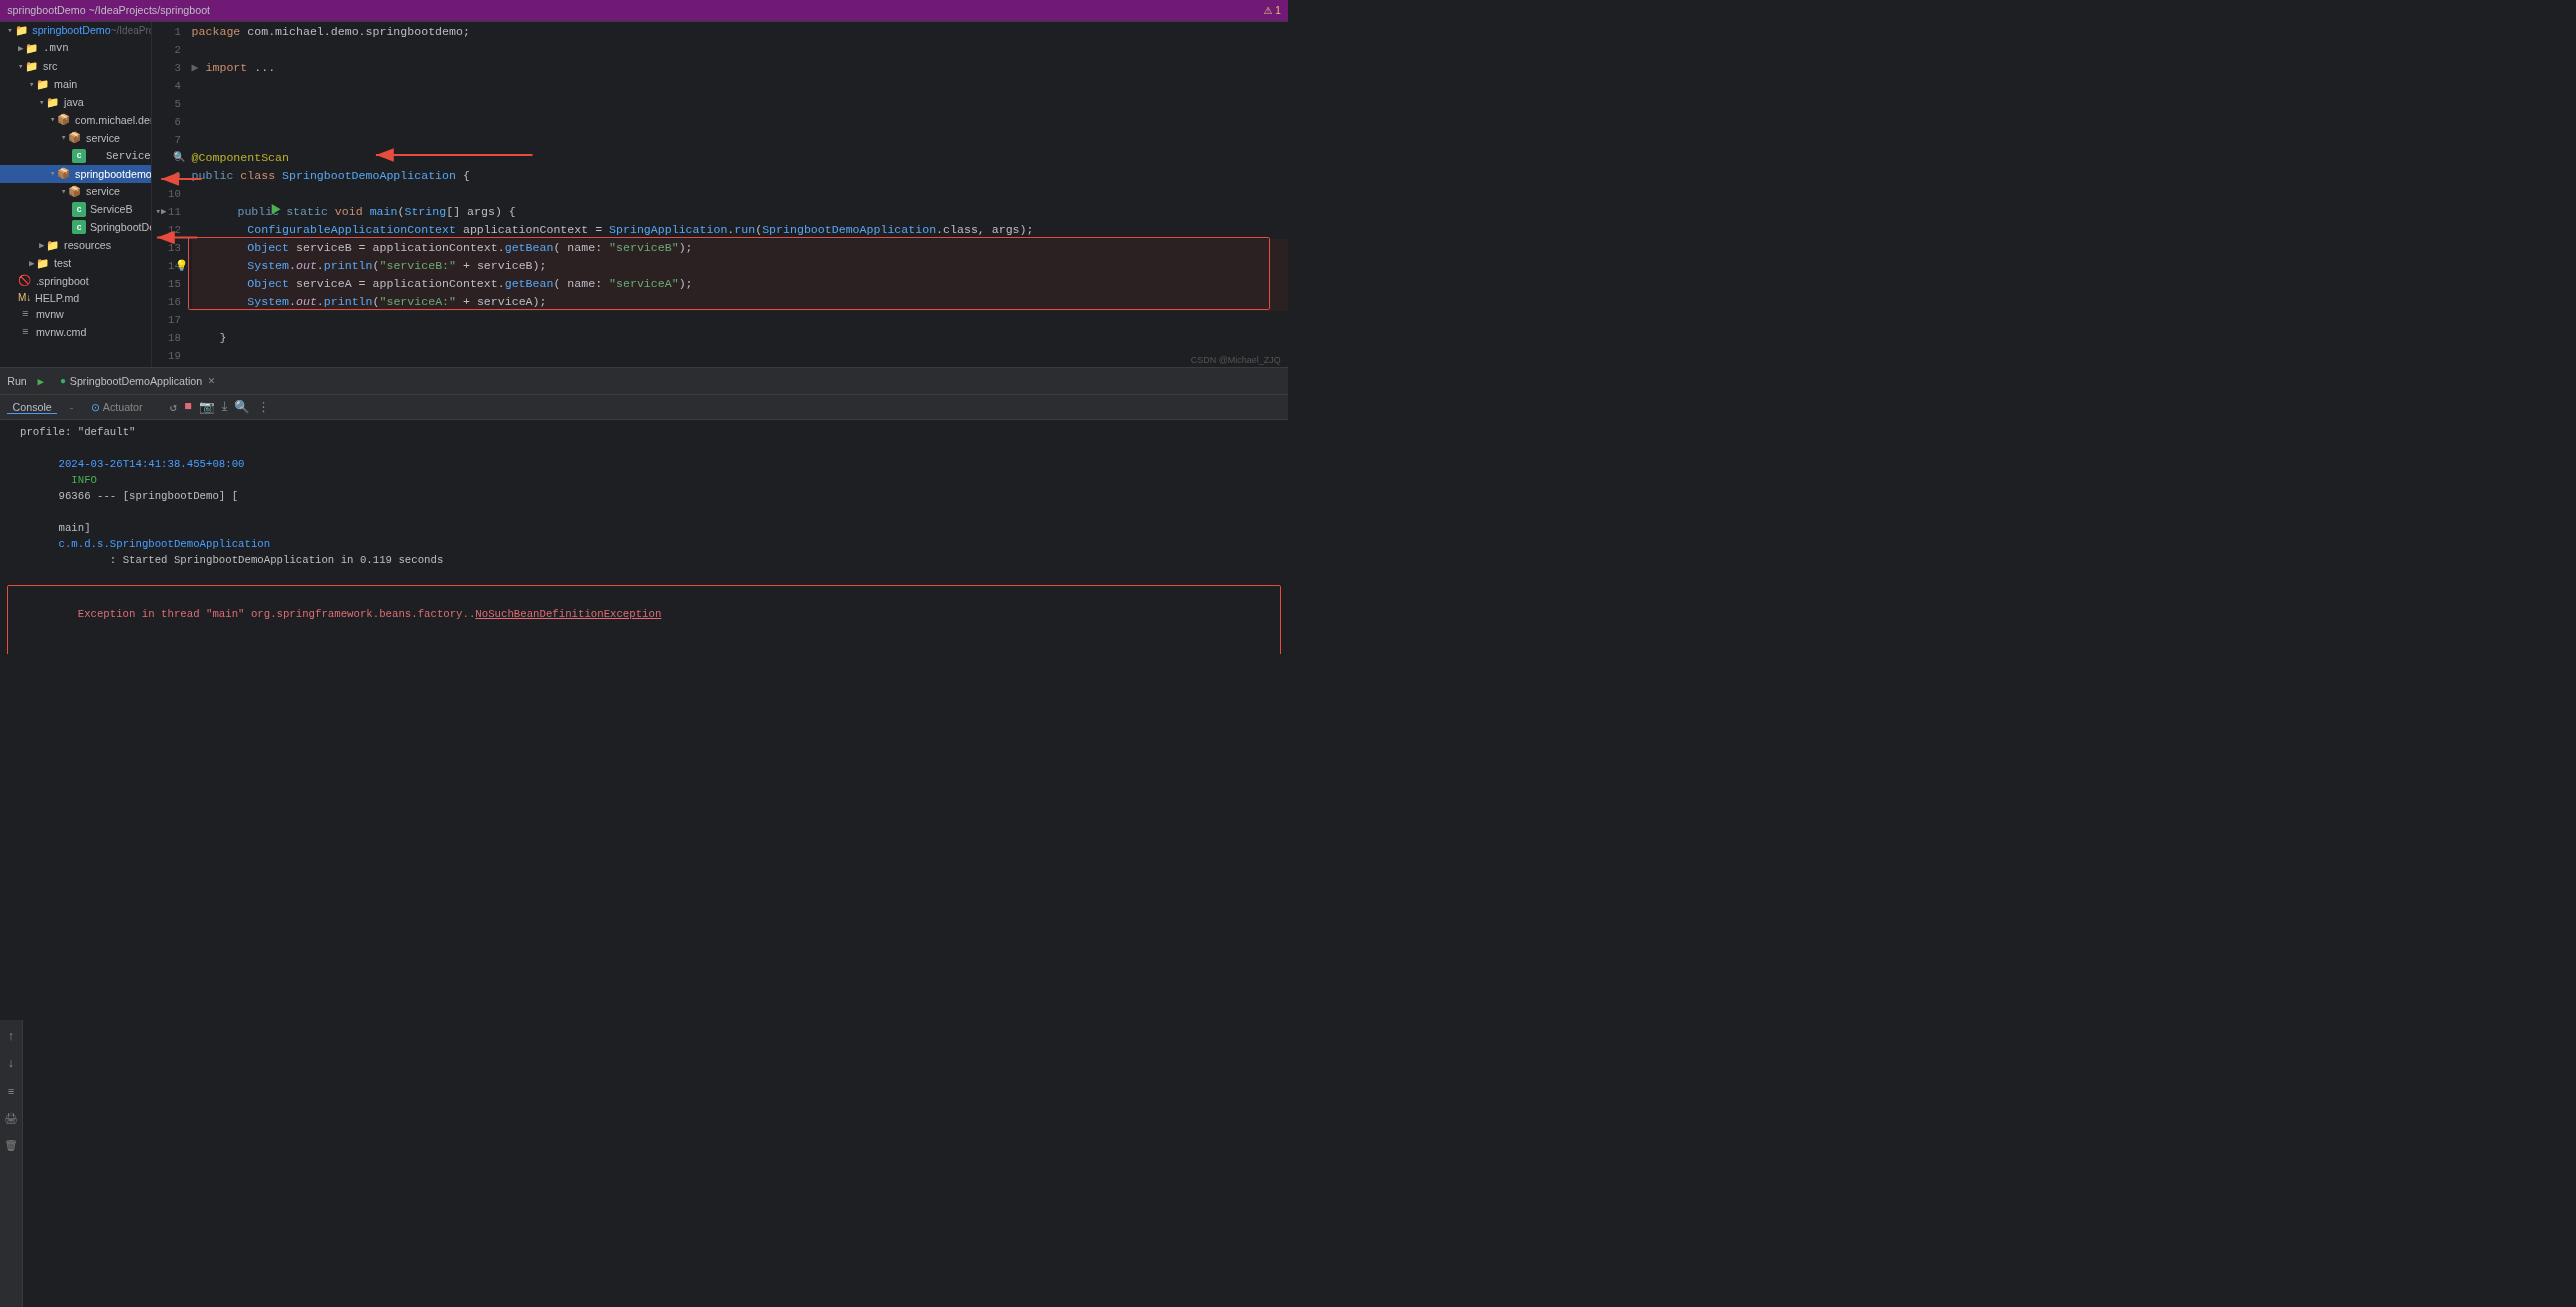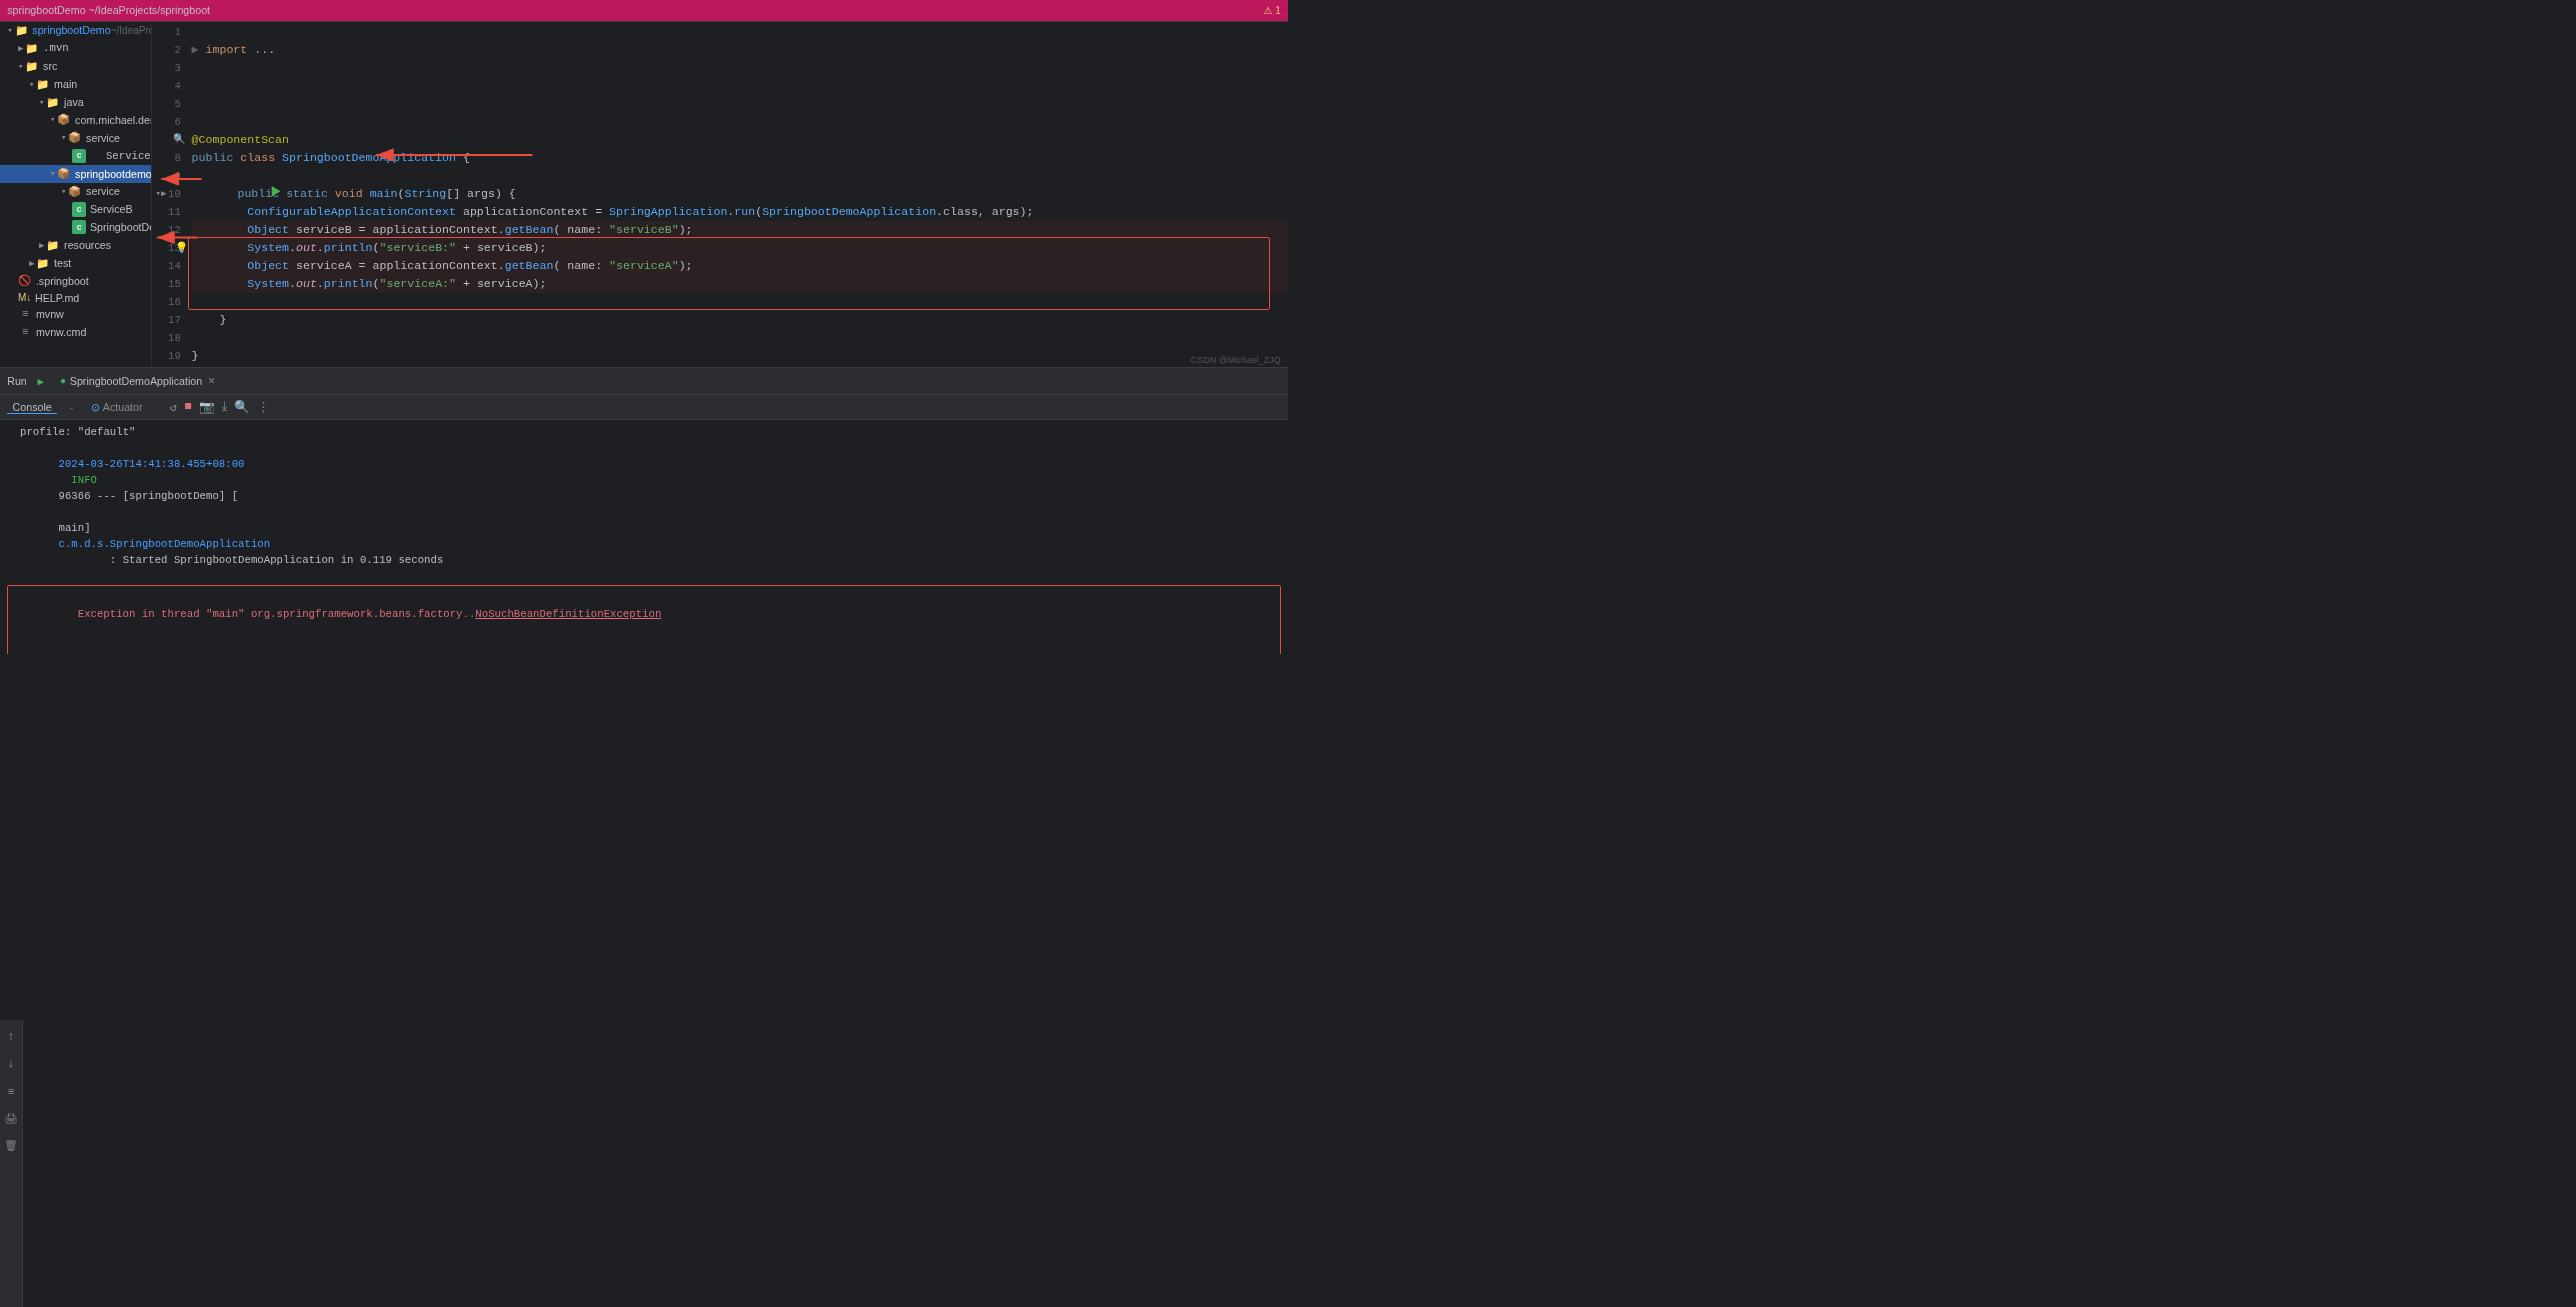--- a/index.html
+++ b/index.html
@@ -244,21 +244,21 @@
       width: 20px;
       height: 20px;
       display: flex;
       align-items: center;
       justify-content: center;
     }
 
     
     .top-bar {
       height: 21.5px;
-      background: #be185d;
+      background: #701a75;
       display: flex;
       align-items: center;
       padding: 0 7.2px;
       border-bottom: 0.9px solid #393b3d;
       font-family: sans-serif;
     }
 
     .top-bar-title {
       font-size: 10.7px;
       color: #bcbec4;
@@ -406,20 +406,23 @@
           <div>15</div>
           <div>16</div>
           <div>17</div>
           <div>18</div>
           <div>19</div>
           <div>20</div>
 
         </div>
         <div class="code-lines">
 
+          <div class="code-line">
+            <span class="kw">package </span><span class="pkg">com.michael.demo.springbootdemo;</span>
+          </div>
 
           <div class="code-line"></div>
 
           <div class="code-line">
             <span style="color:#606366;">▶ </span><span class="kw">import </span><span class="normal">...</span>
           </div>
 
           <div class="code-line"></div>
           <div class="code-line"></div>
           <div class="code-line"></div>

